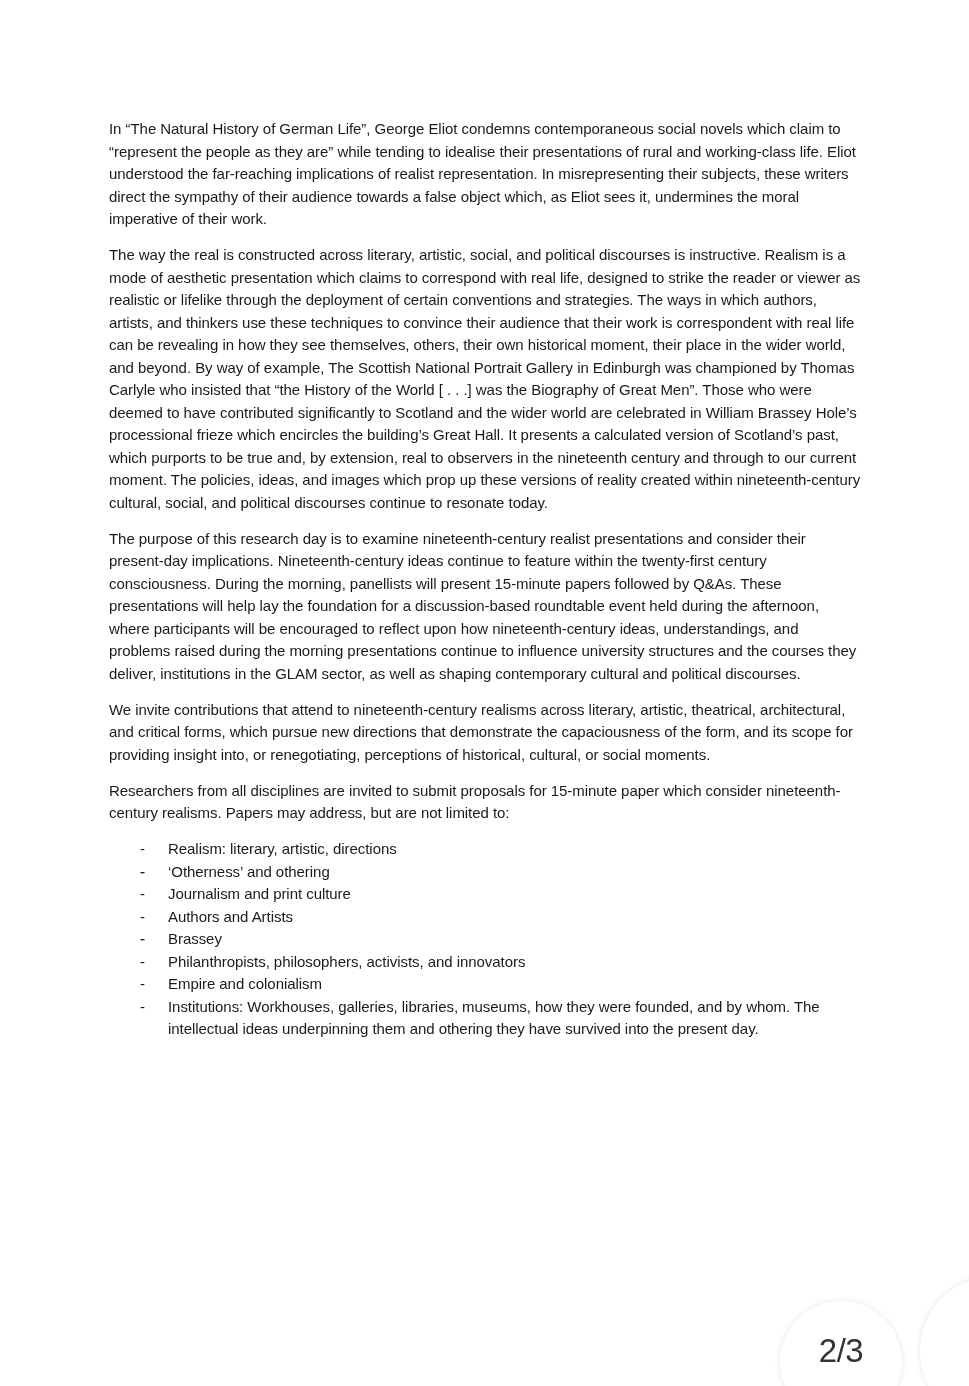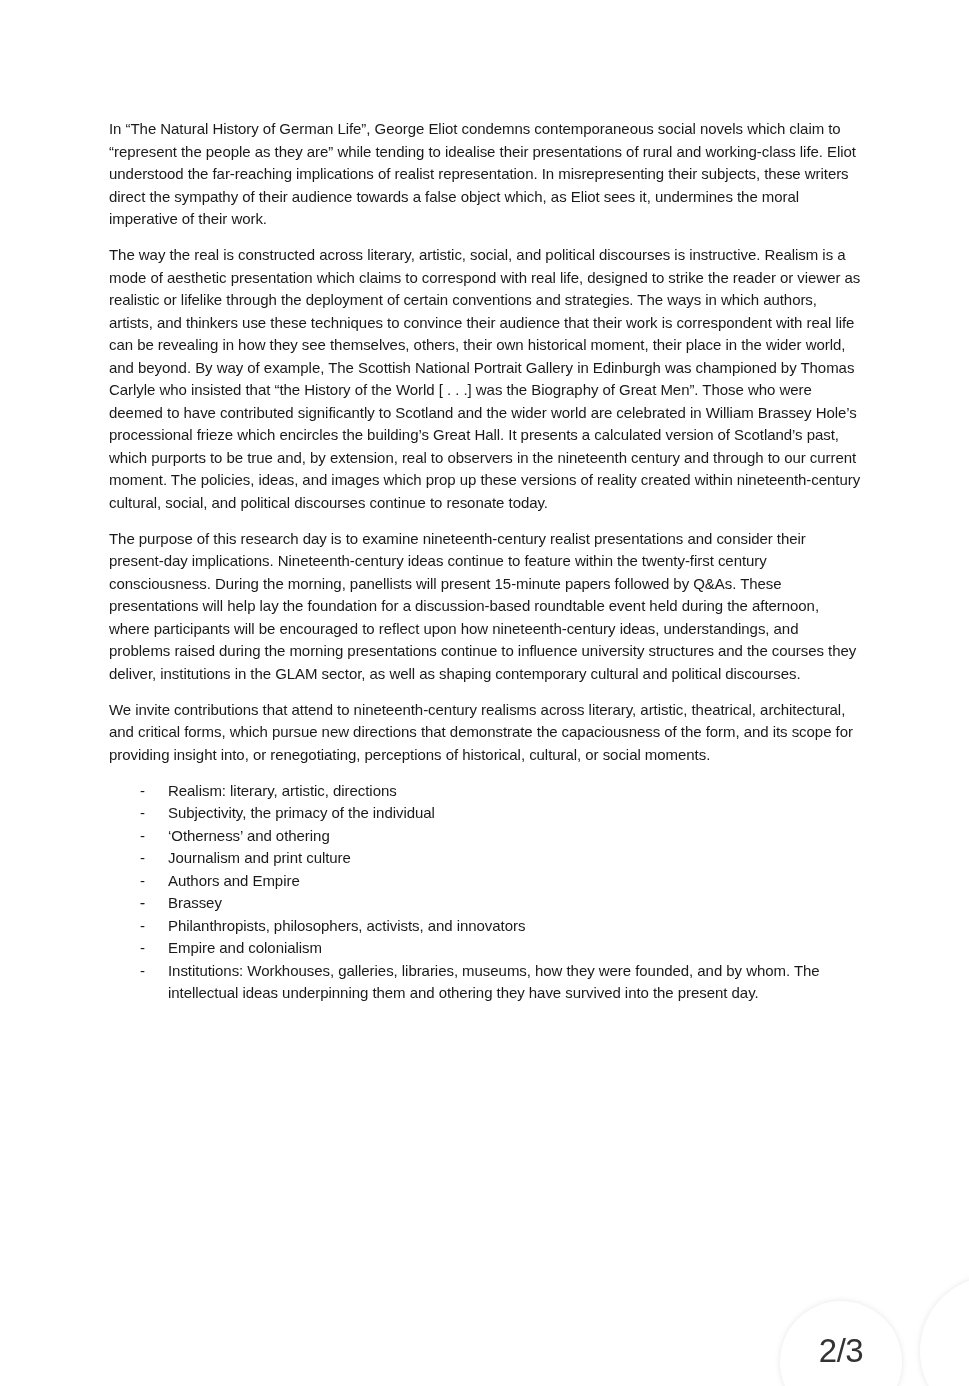--- a/index.html
+++ b/index.html
@@ -75,41 +75,41 @@
   }
 </style>
 </head>
 <body>
 
 <div class="page">
   <p class="para">In “The Natural History of German Life”, George Eliot condemns contemporaneous social novels which claim to “represent the people as they are” while tending to idealise their presentations of rural and working-class life. Eliot understood the far-reaching implications of realist representation. In misrepresenting their subjects, these writers direct the sympathy of their audience towards a false object which, as Eliot sees it, undermines the moral imperative of their work.</p>
   <p class="para">The way the real is constructed across literary, artistic, social, and political discourses is instructive. Realism is a mode of aesthetic presentation which claims to correspond with real life, designed to strike the reader or viewer as realistic or lifelike through the deployment of certain conventions and strategies. The ways in which authors, artists, and thinkers use these techniques to convince their audience that their work is correspondent with real life can be revealing in how they see themselves, others, their own historical moment, their place in the wider world, and beyond. By way of example, The Scottish National Portrait Gallery in Edinburgh was championed by Thomas Carlyle who insisted that “the History of the World [ . . .] was the Biography of Great Men”. Those who were deemed to have contributed significantly to Scotland and the wider world are celebrated in William Brassey Hole’s processional frieze which encircles the building’s Great Hall. It presents a calculated version of Scotland’s past, which purports to be true and, by extension, real to observers in the nineteenth century and through to our current moment. The policies, ideas, and images which prop up these versions of reality created within nineteenth-century cultural, social, and political discourses continue to resonate today.</p>
   <p class="para">The purpose of this research day is to examine nineteenth-century realist presentations and consider their present-day implications. Nineteenth-century ideas continue to feature within the twenty-first century consciousness. During the morning, panellists will present 15-minute papers followed by Q&amp;As. These presentations will help lay the foundation for a discussion-based roundtable event held during the afternoon, where participants will be encouraged to reflect upon how nineteenth-century ideas, understandings, and problems raised during the morning presentations continue to influence university structures and the courses they deliver, institutions in the GLAM sector, as well as shaping contemporary cultural and political discourses.</p>
   <p class="para">We invite contributions that attend to nineteenth-century realisms across literary, artistic, theatrical, architectural, and critical forms, which pursue new directions that demonstrate the capaciousness of the form, and its scope for providing insight into, or renegotiating, perceptions of historical, cultural, or social moments.</p>
+  <p class="para">Researchers from all disciplines are invited to submit proposals for 15-minute paper which consider nineteenth-century realisms. Papers may address, but are not limited to:</p>
 
   <ul class="bullets">
     <li class="bullet">
       <span class="dash">-</span>
       <span>Realism: literary, artistic, directions</span>
     </li>
     <li class="bullet">
       <span class="dash">-</span>
-      <span>Subjectivity, the primacy of the individual</span>
     </li>
     <li class="bullet">
       <span class="dash">-</span>
       <span>‘Otherness’ and othering</span>
     </li>
     <li class="bullet">
       <span class="dash">-</span>
       <span>Journalism and print culture</span>
     </li>
     <li class="bullet">
       <span class="dash">-</span>
-      <span>Authors and Empire</span>
+      <span>Authors and Artists</span>
     </li>
     <li class="bullet">
       <span class="dash">-</span>
     </li>
     <li class="bullet">
       <span class="dash">-</span>
       <span>Brassey</span>
     </li>
     <li class="bullet">
       <span class="dash">-</span>

